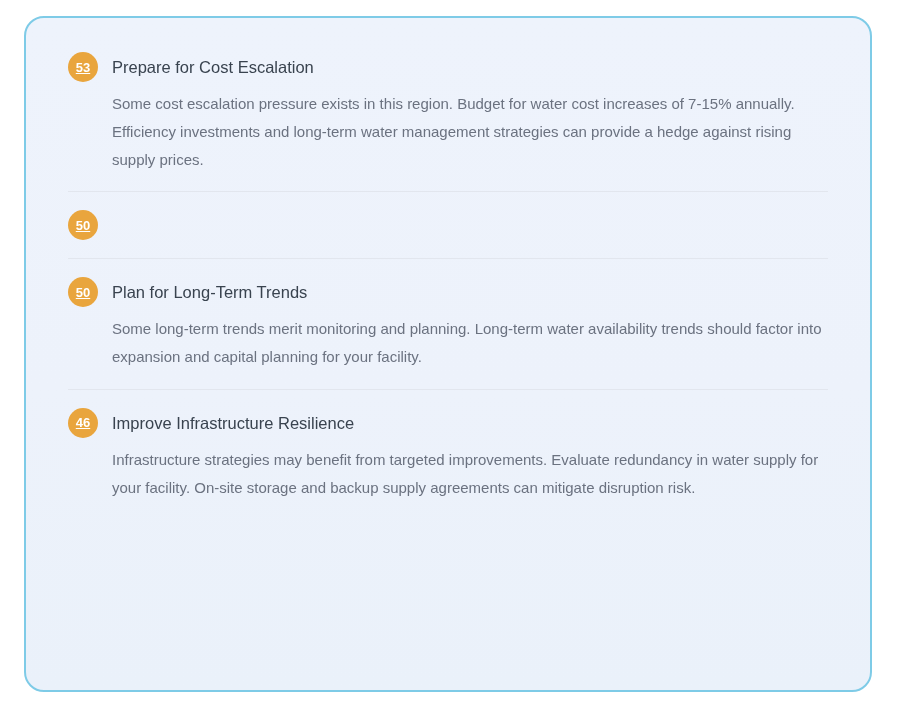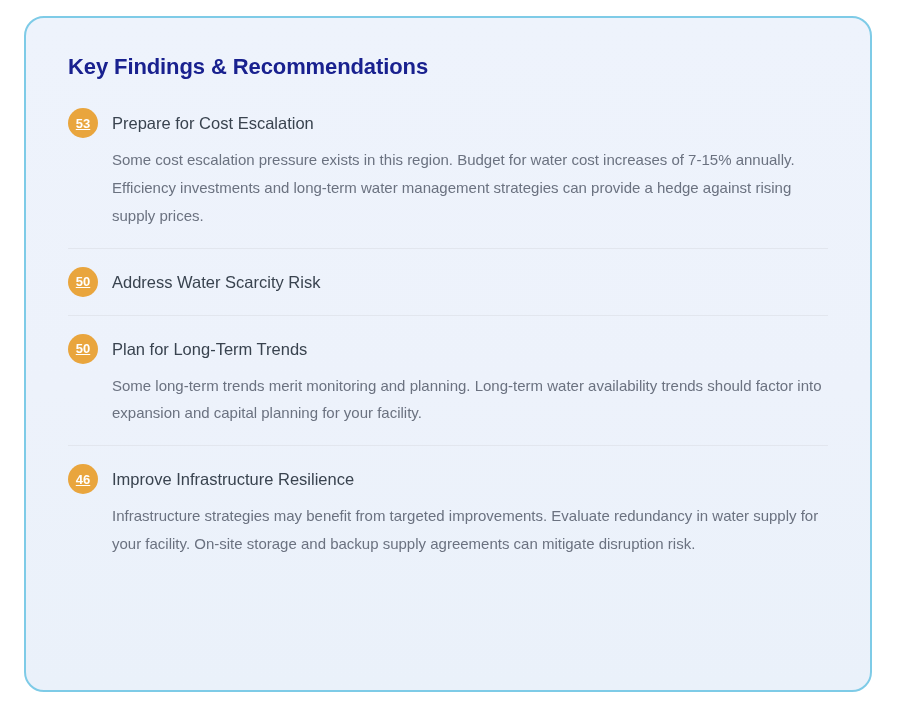--- a/index.html
+++ b/index.html
@@ -102,36 +102,34 @@
     max-width: 712px;
   }
 </style>
 </head>
 <body>
 
 <div class="page">
 
   <section class="findings-card">
 
-    <h2 class="card-title">Key Findings &amp; Recommendations</h2>
 
     <div class="findings-list">
 
       <article class="finding-item">
         <div class="finding-head">
           <span class="score-badge">53</span>
           <span class="finding-title">Prepare for Cost Escalation</span>
         </div>
         <p class="finding-body">Some cost escalation pressure exists in this region. Budget for water cost increases of 7-15% annually. Efficiency investments and long-term water management strategies can provide a hedge against rising supply prices.</p>
       </article>
 
       <article class="finding-item">
         <div class="finding-head">
           <span class="score-badge">50</span>
-          <span class="finding-title">Address Water Scarcity Risk</span>
         </div>
       </article>
 
       <article class="finding-item">
         <div class="finding-head">
           <span class="score-badge">50</span>
           <span class="finding-title">Plan for Long-Term Trends</span>
         </div>
         <p class="finding-body">Some long-term trends merit monitoring and planning. Long-term water availability trends should factor into expansion and capital planning for your facility.</p>
       </article>

